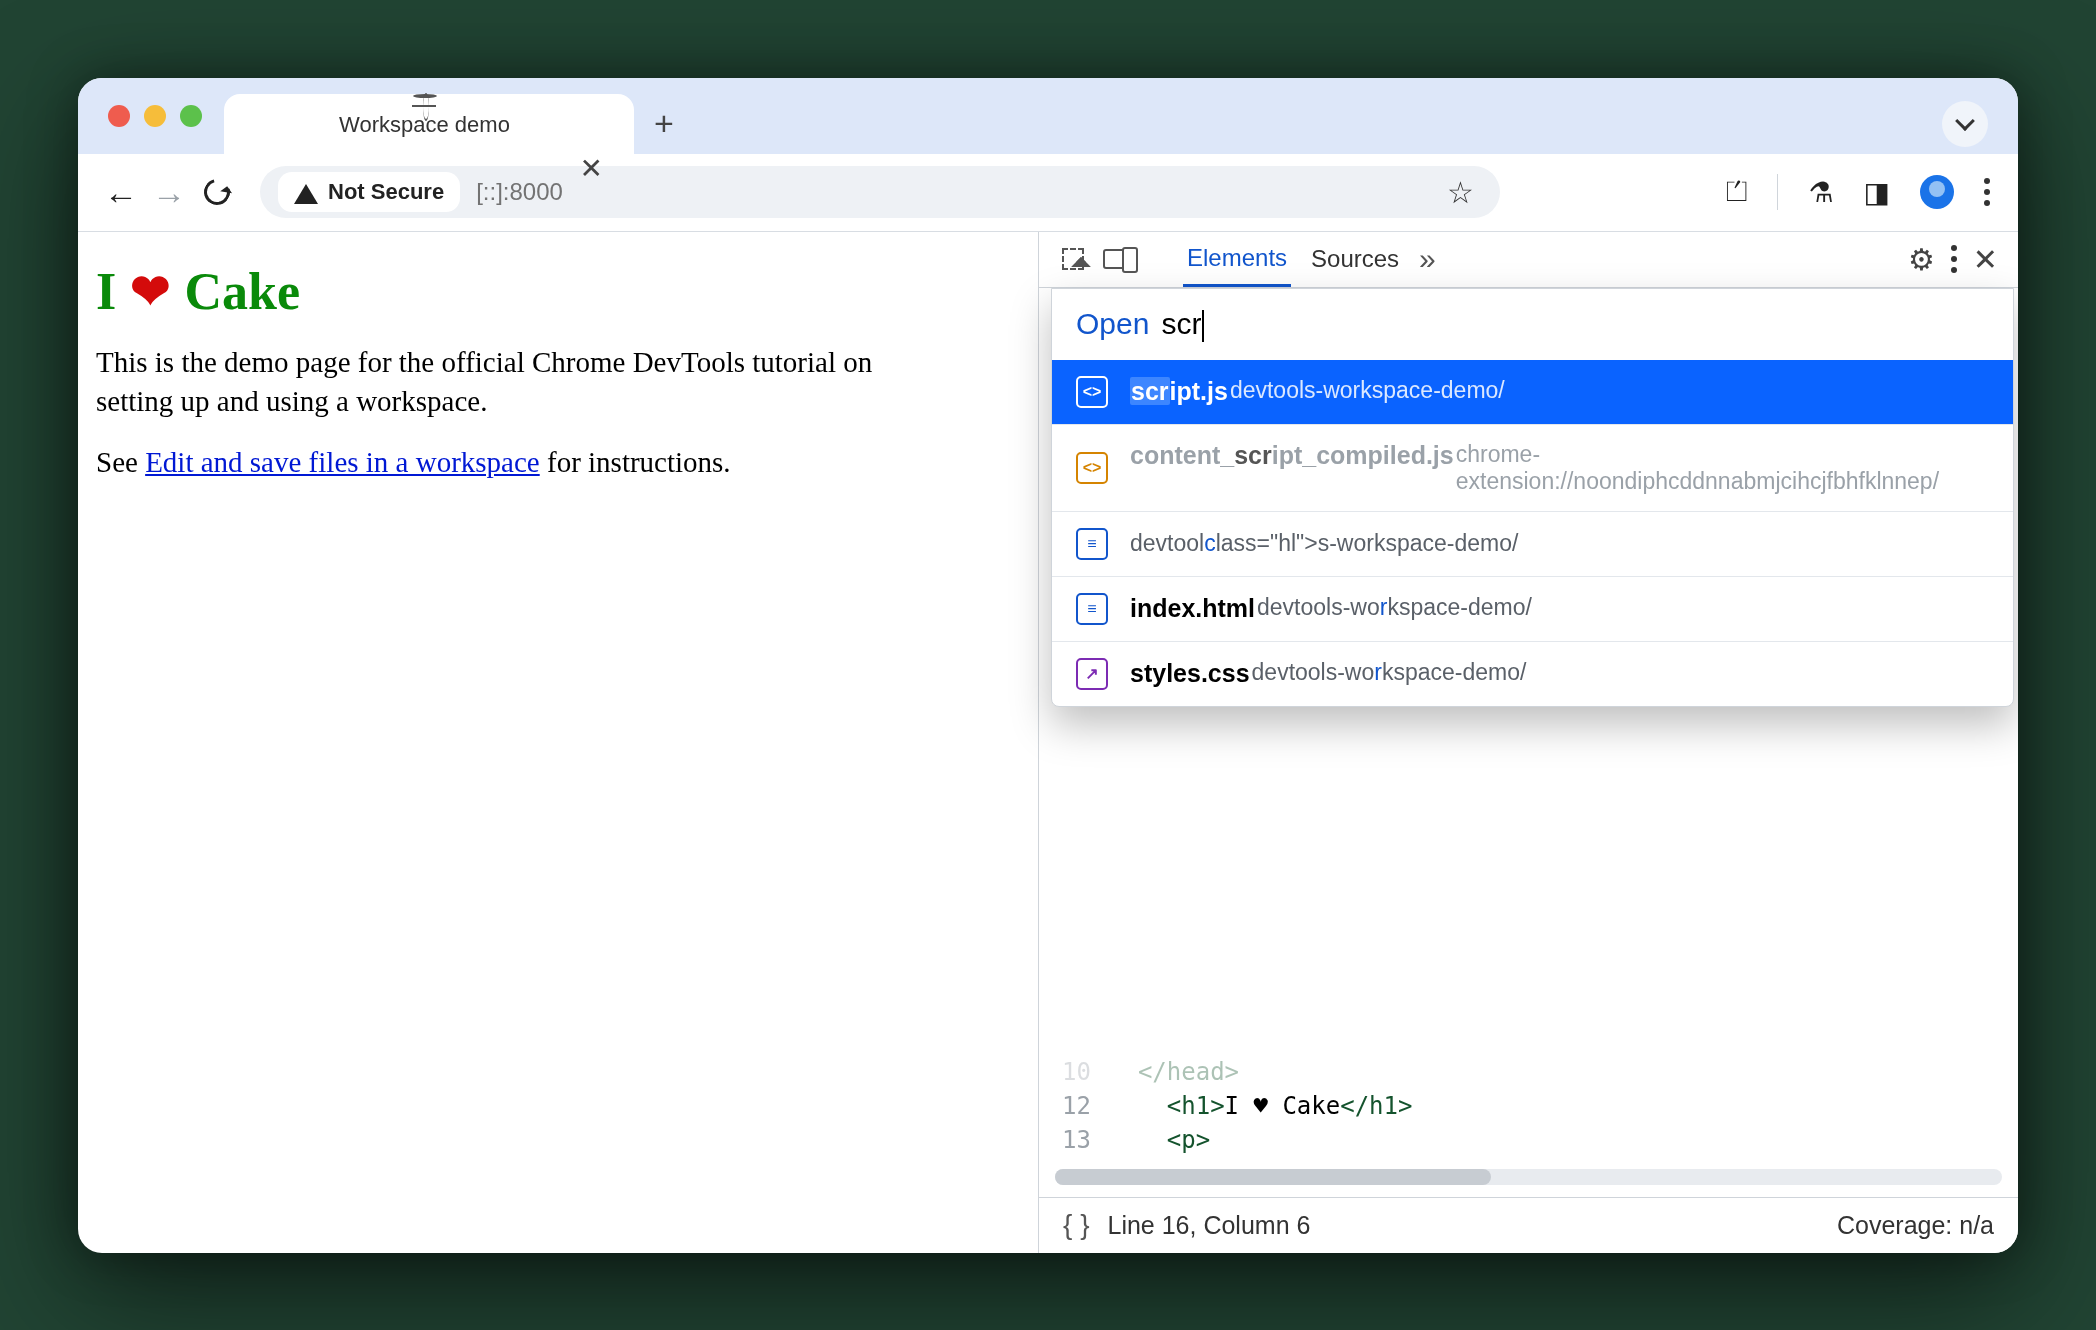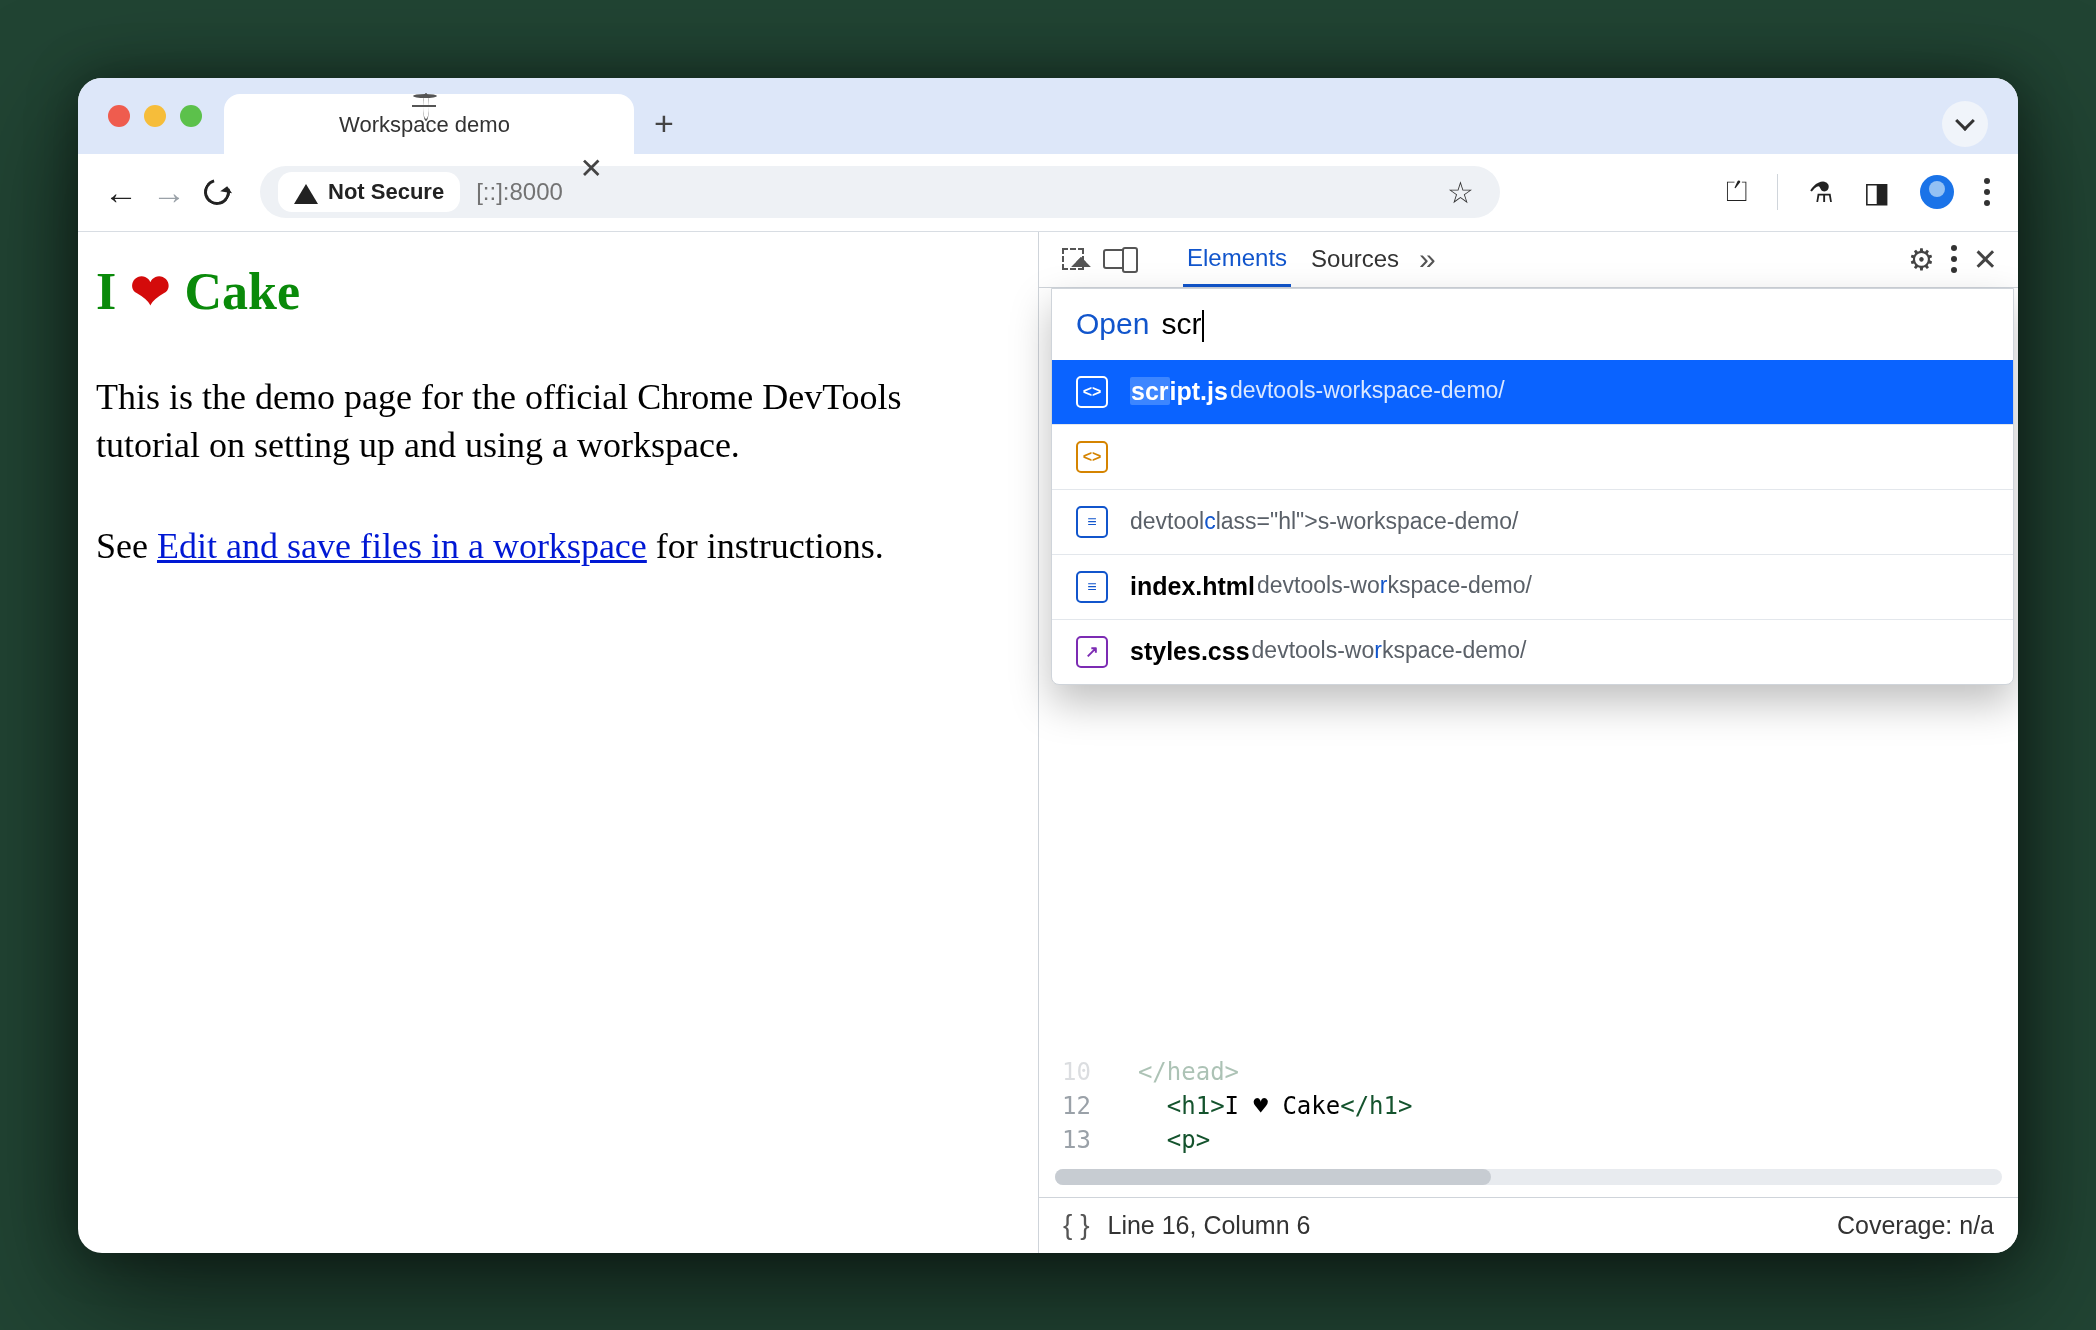--- a/index.html
+++ b/index.html
@@ -57,21 +57,21 @@
   .avatar::before{content:"";position:absolute;left:9px;top:6px;width:16px;height:16px;border-radius:50%;background:#93c1f4;}
   .kebab{display:flex;flex-direction:column;gap:5px;}
   .kebab span{width:6px;height:6px;border-radius:50%;background:#333;}
   .sep{width:1px;height:36px;background:#d0d5db;}
 
   
   .content { flex:1; display:flex; min-height:0;}
   .page { flex:1; padding:30px 18px; font-family:Georgia,"Times New Roman",serif; color:#000; overflow:hidden;}
   .page h1 { font-size:52px; color:#0a8a0a; font-weight:bold; display:flex;align-items:center;gap:14px;}
   .heart{color:#d40b0b;font-size:48px;}
-  .page p { font-size:36px; margin-top:52px; line-height:1.35; max-width:860px;}
+  .page p { font-size:29px; margin-top:22px; line-height:1.35; max-width:860px;}
   .page a{color:#0018d4;text-decoration:underline;}
 
   
   .devtools { width:980px; border-left:1px solid #cfd4da; display:flex; flex-direction:column; background:#fff; position:relative;}
   .dt-tabs { height:56px; border-bottom:1px solid #cfd4da; display:flex;align-items:center;gap:16px;padding:0 20px;font-size:24px;}
   .dt-icon{width:28px;height:28px;display:flex;align-items:center;justify-content:center;color:#555;}
   .inspect-icon{width:22px;height:22px;border:2px dashed #555;position:relative;}
   .inspect-icon::after{content:"";position:absolute;right:-6px;bottom:-6px;width:0;height:0;border:7px solid transparent;border-top-color:#555;border-left-color:#555;transform:rotate(45deg);}
   .device-icon{width:30px;height:20px;border:2.5px solid #555;border-radius:3px;position:relative;}
   .device-icon::after{content:"";position:absolute;right:-9px;top:-4px;width:12px;height:22px;border:2.5px solid #555;border-radius:3px;background:#fff;}
@@ -222,20 +222,24 @@
           <div class="qo-list" id="qo-list">
               <div class="qo-item sel">
                 <div class="file-icon fi-js">&lt;&gt;</div>
                 <div class="file-meta">
                   <div class="file-name"><span></span><span class="hl-sel">scr</span><span>ipt.js</span></div>
                   <div class="file-path">devtools-workspace-demo/</div>
                 </div>
               </div>
               <div class="qo-item dim">
                 <div class="file-icon fi-ext">&lt;&gt;</div>
+                <div class="file-meta">
+                  <div class="file-name"><span>content_</span><span class="" style="color: rgb(85, 85, 85);">scr</span><span>ipt_compiled.js</span></div>
+                  <div class="file-path">chrome-extension://noondiphcddnnabmjcihcjfbhfklnnep/</div>
+                </div>
               </div>
               <div class="qo-item">
                 <div class="file-icon fi-doc">≡</div>
                 <div class="file-meta">
                   <div class="file-path">devtool<span <span="" class="hl">c</span>lass="hl"&gt;s-workspace-demo/</div>
                 </div>
               </div>
               <div class="qo-item">
                 <div class="file-icon fi-doc">≡</div>
                 <div class="file-meta">

